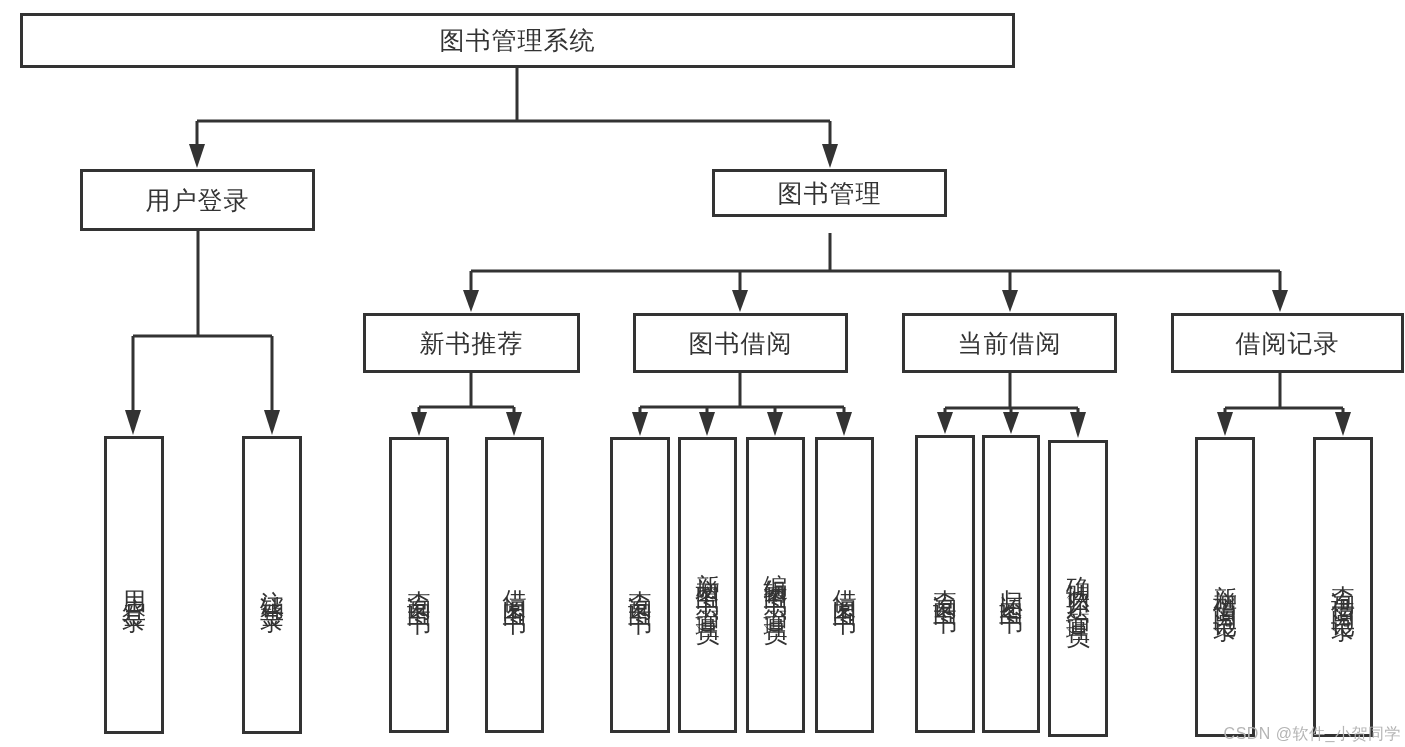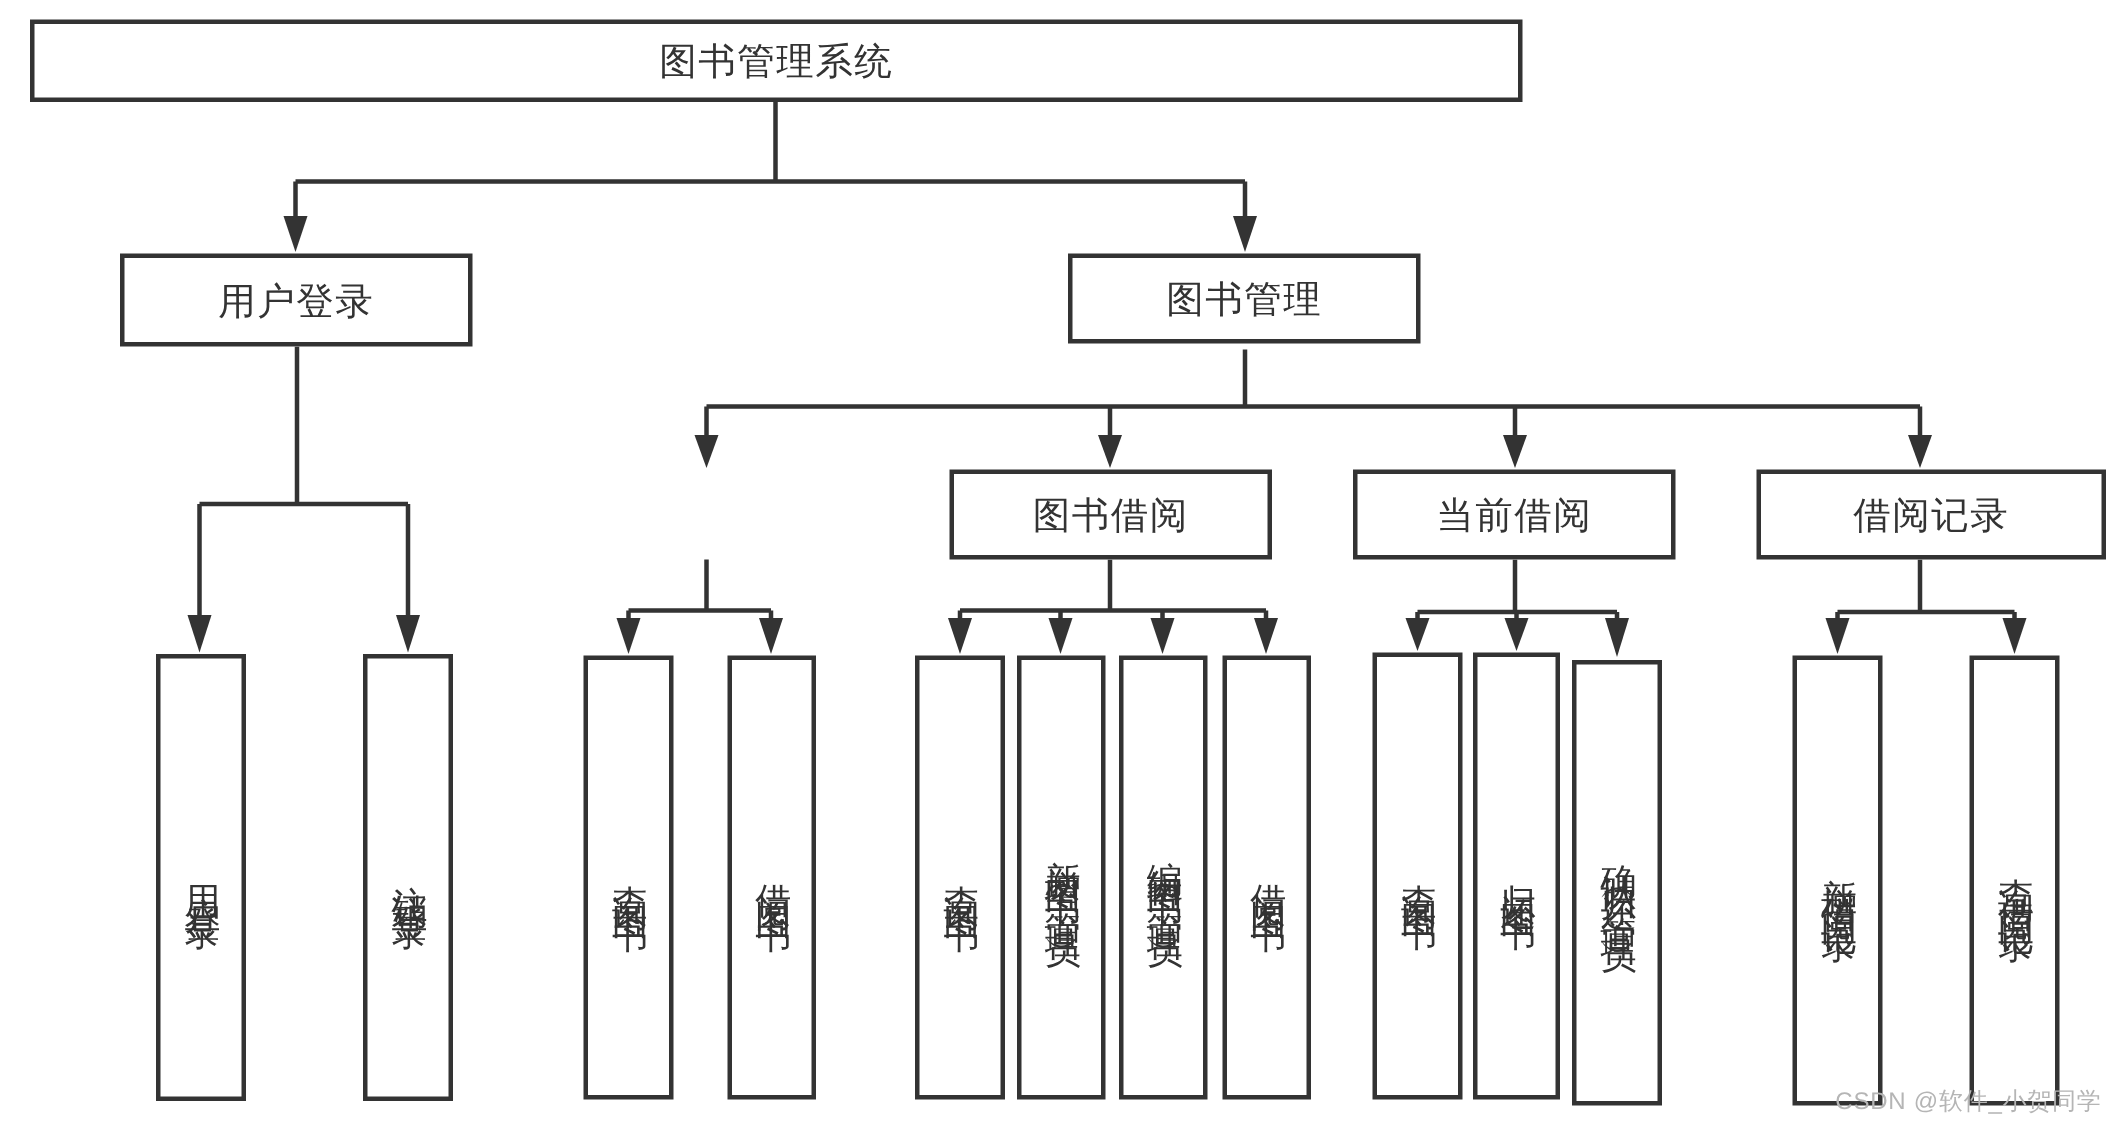--- a/index.html
+++ b/index.html
@@ -111,24 +111,27 @@
     </g>
   </svg>
 
   <div class="node" style="left:20px; top:13px; width:995px; height:55px;">
     <span>图书管理系统</span>
   </div>
 
   <div class="node" style="left:80px; top:169px; width:235px; height:62px;">
     <span>用户登录</span>
   </div>
-  <div class="node" style="left:712px; top:169px; width:235px; height:60px;">
+  <div class="node" style="left:712px; top:169px; width:235px; height:48px;">
     <span>图书管理</span>
   </div>
 
+  <div class="node" style="left:363px; top:313px; width:217px; height:60px;">
+    <span>新书推荐</span>
+  </div>
   <div class="node" style="left:902px; top:313px; width:215px; height:60px;">
     <span>当前借阅</span>
   </div>
   <div class="node" style="left:633px; top:313px; width:215px; height:60px;">
     <span>图书借阅</span>
   </div>
   <div class="node" style="left:1171px; top:313px; width:233px; height:60px;">
     <span>借阅记录</span>
   </div>
 

